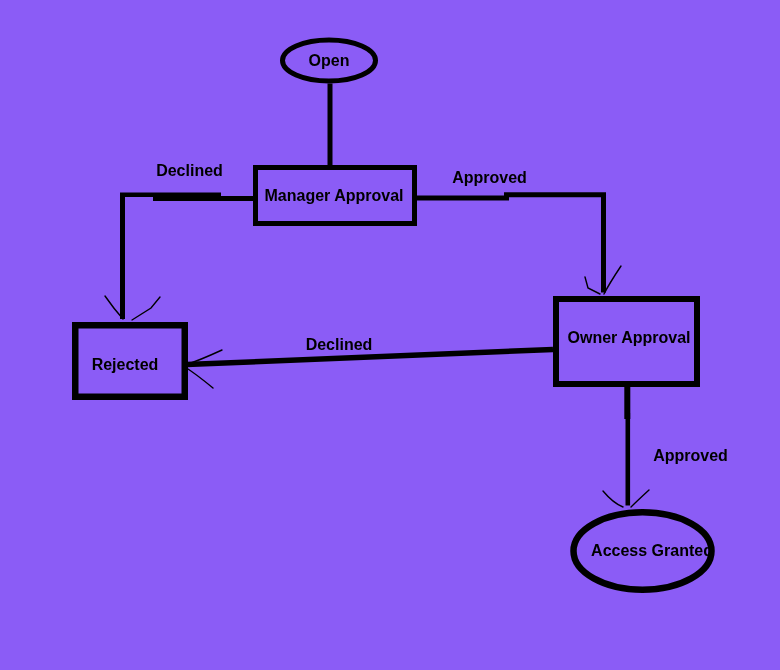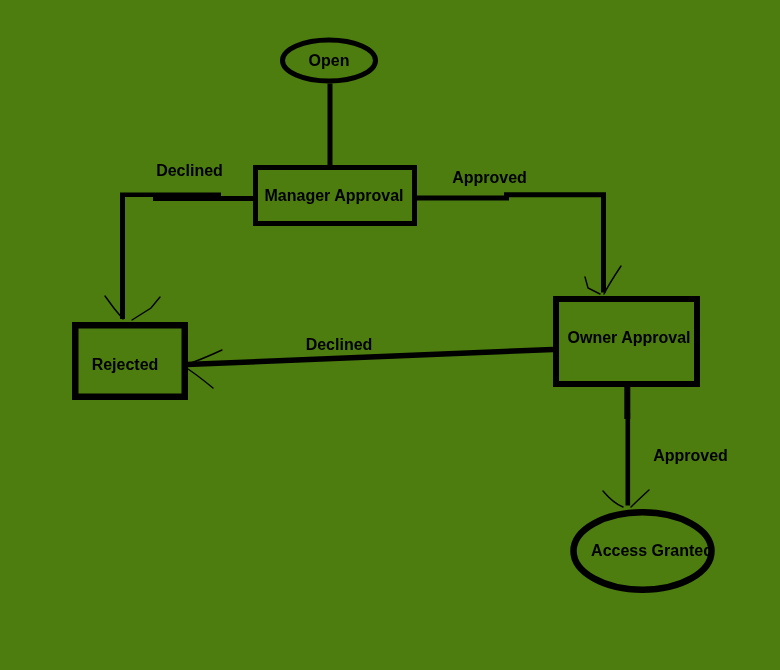--- a/index.html
+++ b/index.html
@@ -4,21 +4,21 @@
 <style>
   html, body {
     margin: 0;
     padding: 0;
     background: #ffffff;
   }
   .canvas {
     position: relative;
     width: 780px;
     height: 670px;
-    background: #4d7c0f;
+    background: #8b5cf6;
     overflow: hidden;
     font-family: "Liberation Sans", sans-serif;
   }
   svg {
     display: block;
   }
   .node-shape {
     fill: none;
     stroke: #000000;
   }

